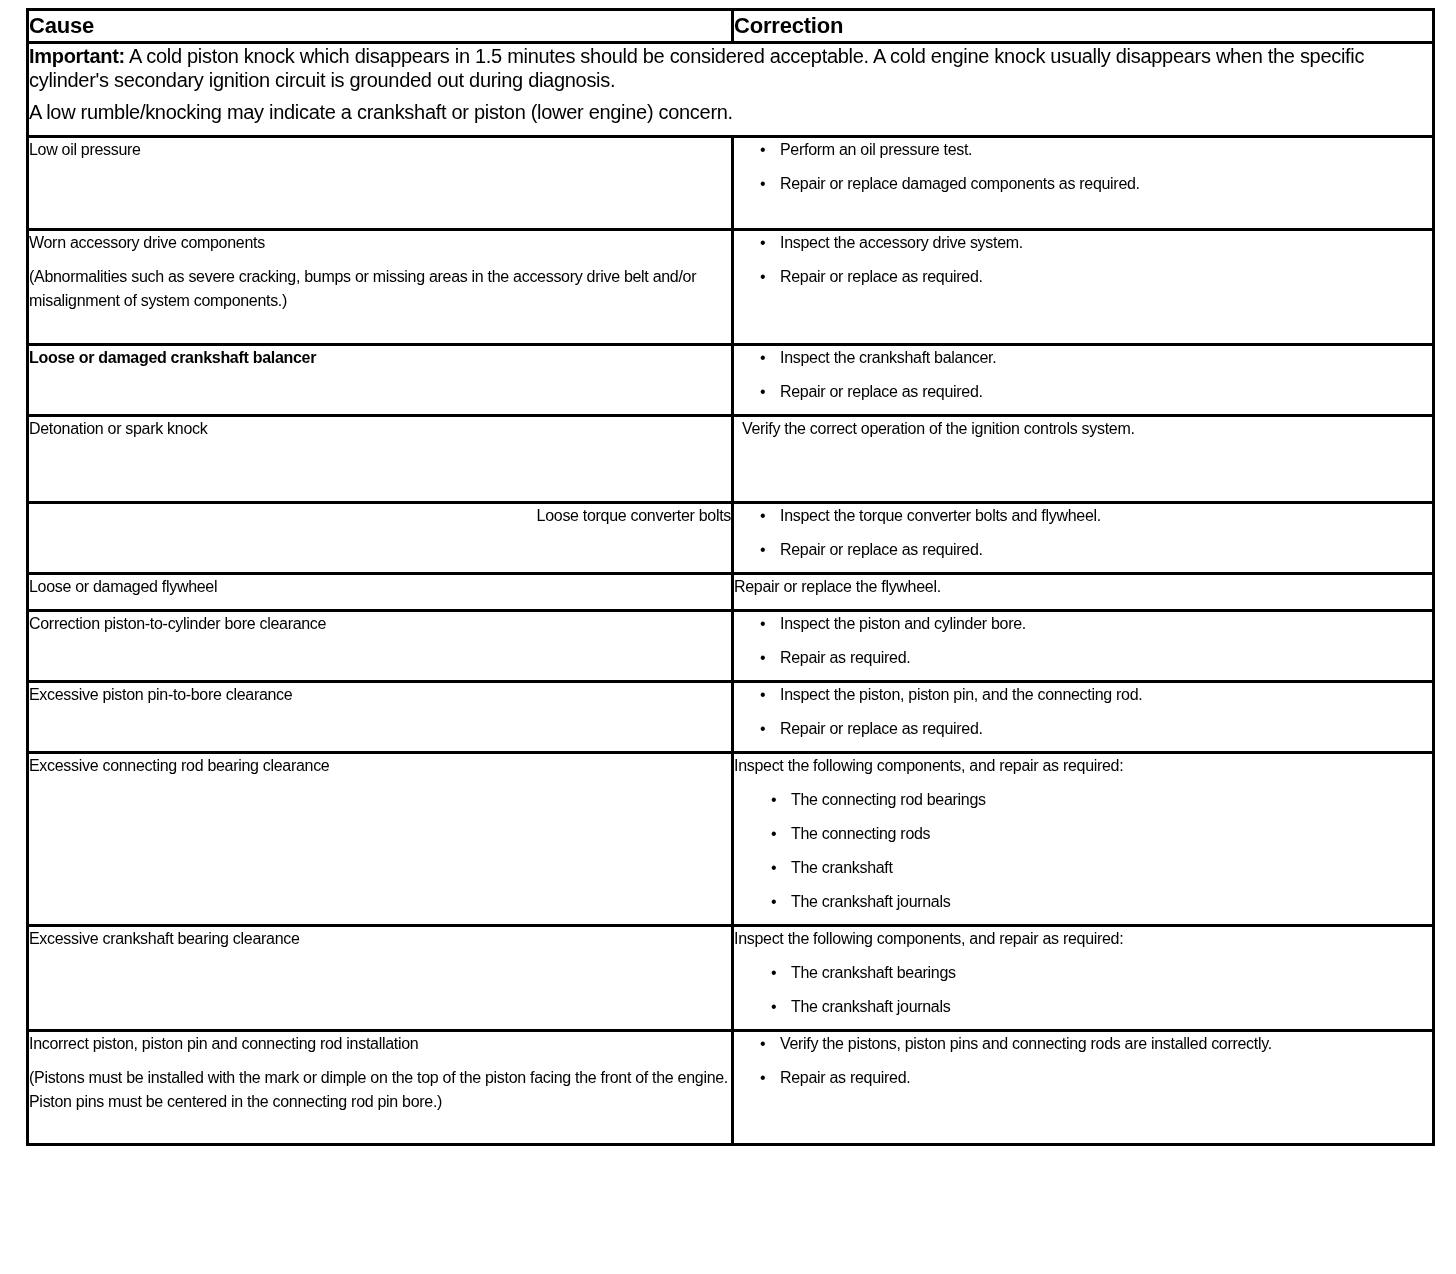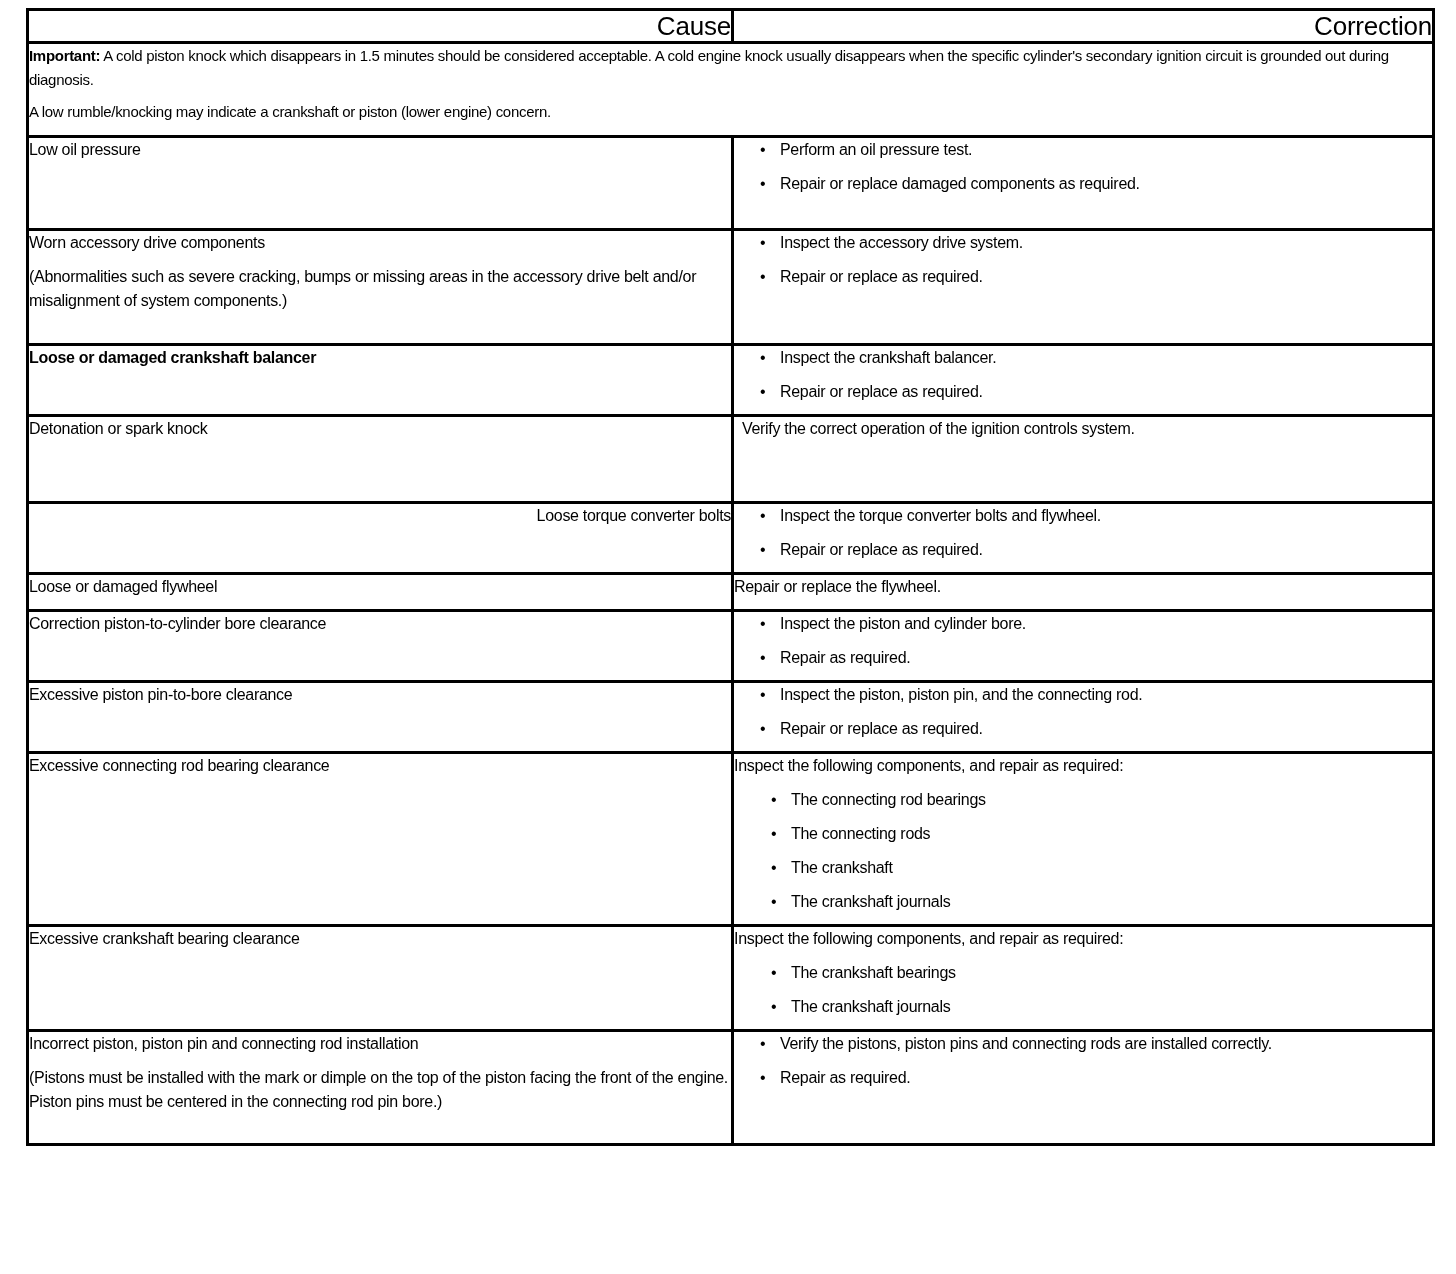--- a/index.html
+++ b/index.html
@@ -3,26 +3,26 @@
 <meta charset="utf-8">
 <style>
   html, body { margin: 0; padding: 0; background: #ffffff; }
   body { width: 1456px; height: 1274px; position: relative; overflow: hidden;
          font-family: "Liberation Sans", "DejaVu Sans", sans-serif; color: #000; }
   .tbl { position: absolute; left: 26px; top: 8px; width: 1406px;
          border-collapse: collapse; table-layout: fixed; }
   .tbl td, .tbl th { border: 3px solid #000; vertical-align: top; padding: 0; }
   .tbl col.c1 { width: 705px; }
   .tbl col.c2 { width: 701px; }
-  .hdr th { font-weight: normal; font-size: 26px; text-align: right; height: 30px;
+  .hdr th { font-weight: bold; font-size: 22px; text-align: left; height: 30px;
             line-height: 30px; letter-spacing: -0.2px; }
   .cell { font-size: 16px; line-height: 24px; letter-spacing: -0.3px; padding: 5px 15px 0 16px; }
   .cell p { margin: 0 0 10px 0; }
   .cell p.tight { margin-bottom: 0; }
-  .note { font-size: 15px; line-height: 24px; letter-spacing: -0.3px; padding: 6px 15px 4px 16px; }
+  .note { font-size: 20px; line-height: 24px; letter-spacing: -0.3px; padding: 6px 15px 4px 16px; }
   .note p { margin: 0 0 8px 0; }
   .note .lbl { font-weight: bold; }
   ul.bl { list-style: none; margin: 0; padding: 0 0 0 26px; }
   ul.bl li { position: relative; padding-left: 20px; margin: 0 0 10px 0; }
   ul.bl li .dot { position: absolute; left: 0; top: 0; }
   .corr-plain { padding-left: 12px; }
 </style>
 </head>
 <body>
 

